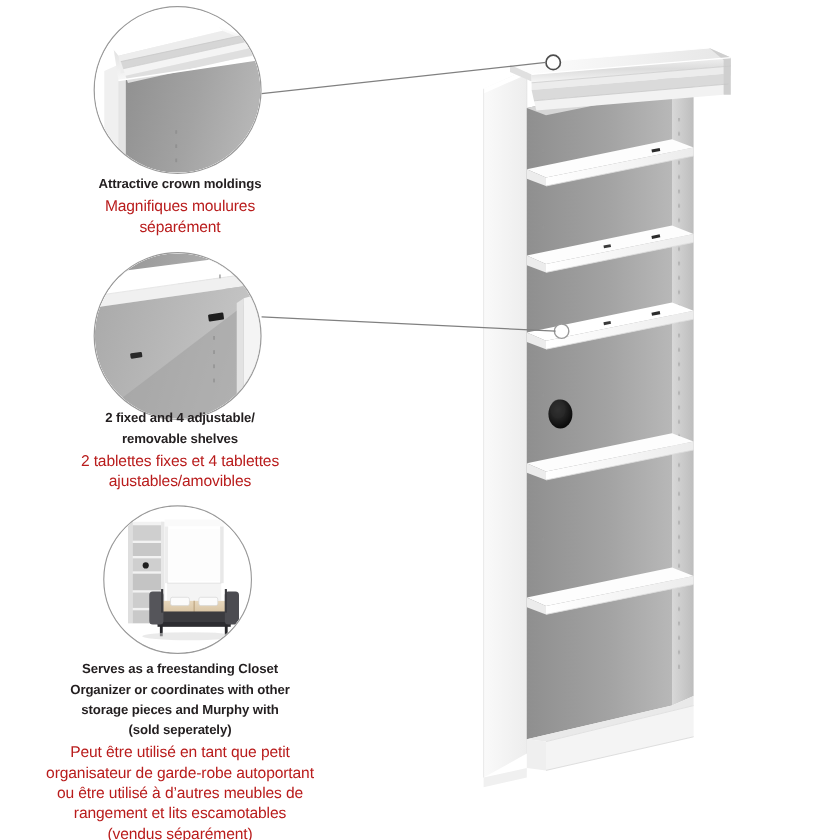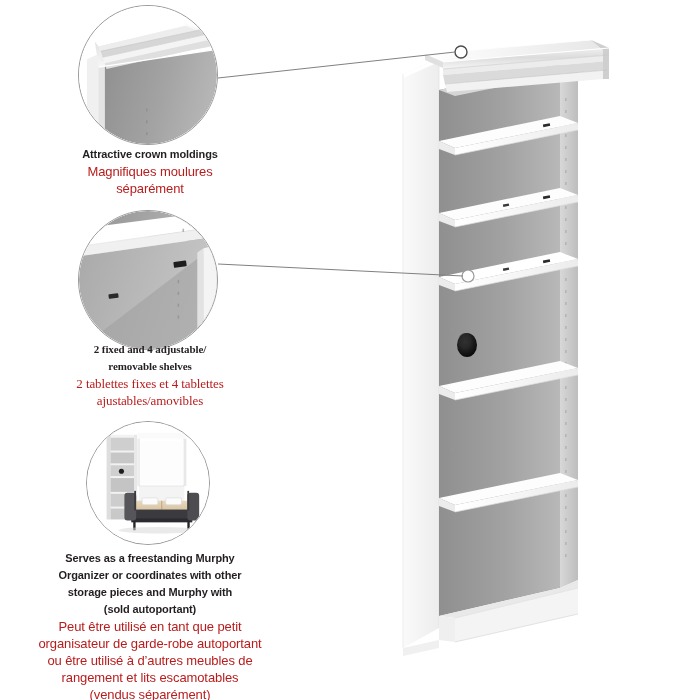--- a/index.html
+++ b/index.html
@@ -369,21 +369,21 @@
           <rect x="105" y="18" width="1.6" height="3.2"></rect>
           <rect x="100" y="70" width="1.6" height="3.2"></rect>
           <rect x="100" y="82" width="1.6" height="3.2"></rect>
           <rect x="100" y="94" width="1.6" height="3.2"></rect>
           <rect x="100" y="106" width="1.6" height="3.2"></rect>
         </g>
       </g>
     </svg>
   </div>
 
-  <div class="caption" style="top:341px;font-family:Liberation Serif, serif;">
+  <div class="caption" style="top:341px;">
     <div class="cap-en">2 fixed and 4 adjustable/</div>
     <div class="cap-en">removable shelves</div>
     <div class="cap-fr">2 tablettes fixes et 4 tablettes</div>
     <div class="cap-fr">ajustables/amovibles</div>
   </div>
 
   <div class="callout" style="left:86px; top:421px; width:124px; height:124px;">
     <svg class="callout-inner" viewBox="0 0 124 124">
       <defs>
         <clipPath id="c3clip">
@@ -441,24 +441,24 @@
           <rect x="48" y="70" width="1.8" height="20" fill="#3b3b3f"></rect>
           <rect x="102" y="70" width="1.8" height="20" fill="#3b3b3f"></rect>
         </g>
 
         <ellipse cx="72" cy="110" rx="40" ry="3.4" fill="#d9d9d9" opacity="0.55"></ellipse>
       </g>
     </svg>
   </div>
 
   <div class="caption" style="top:550px;">
-    <div class="cap-en">Serves as a freestanding Murphy</div>
+    <div class="cap-en">Serves as a freestanding Closet</div>
     <div class="cap-en">Organizer or coordinates with other</div>
     <div class="cap-en">storage pieces and Murphy with</div>
-    <div class="cap-en">(sold autoportant)</div>
+    <div class="cap-en">(sold seperately)</div>
     <div class="cap-fr">Peut être utilisé en tant que petit</div>
     <div class="cap-fr">organisateur de garde-robe autoportant</div>
     <div class="cap-fr">ou être utilisé à d’autres meubles de</div>
     <div class="cap-fr">rangement et lits escamotables</div>
     <div class="cap-fr">(vendus séparément)</div>
   </div>
 
 </div>
 
 </body></html>

